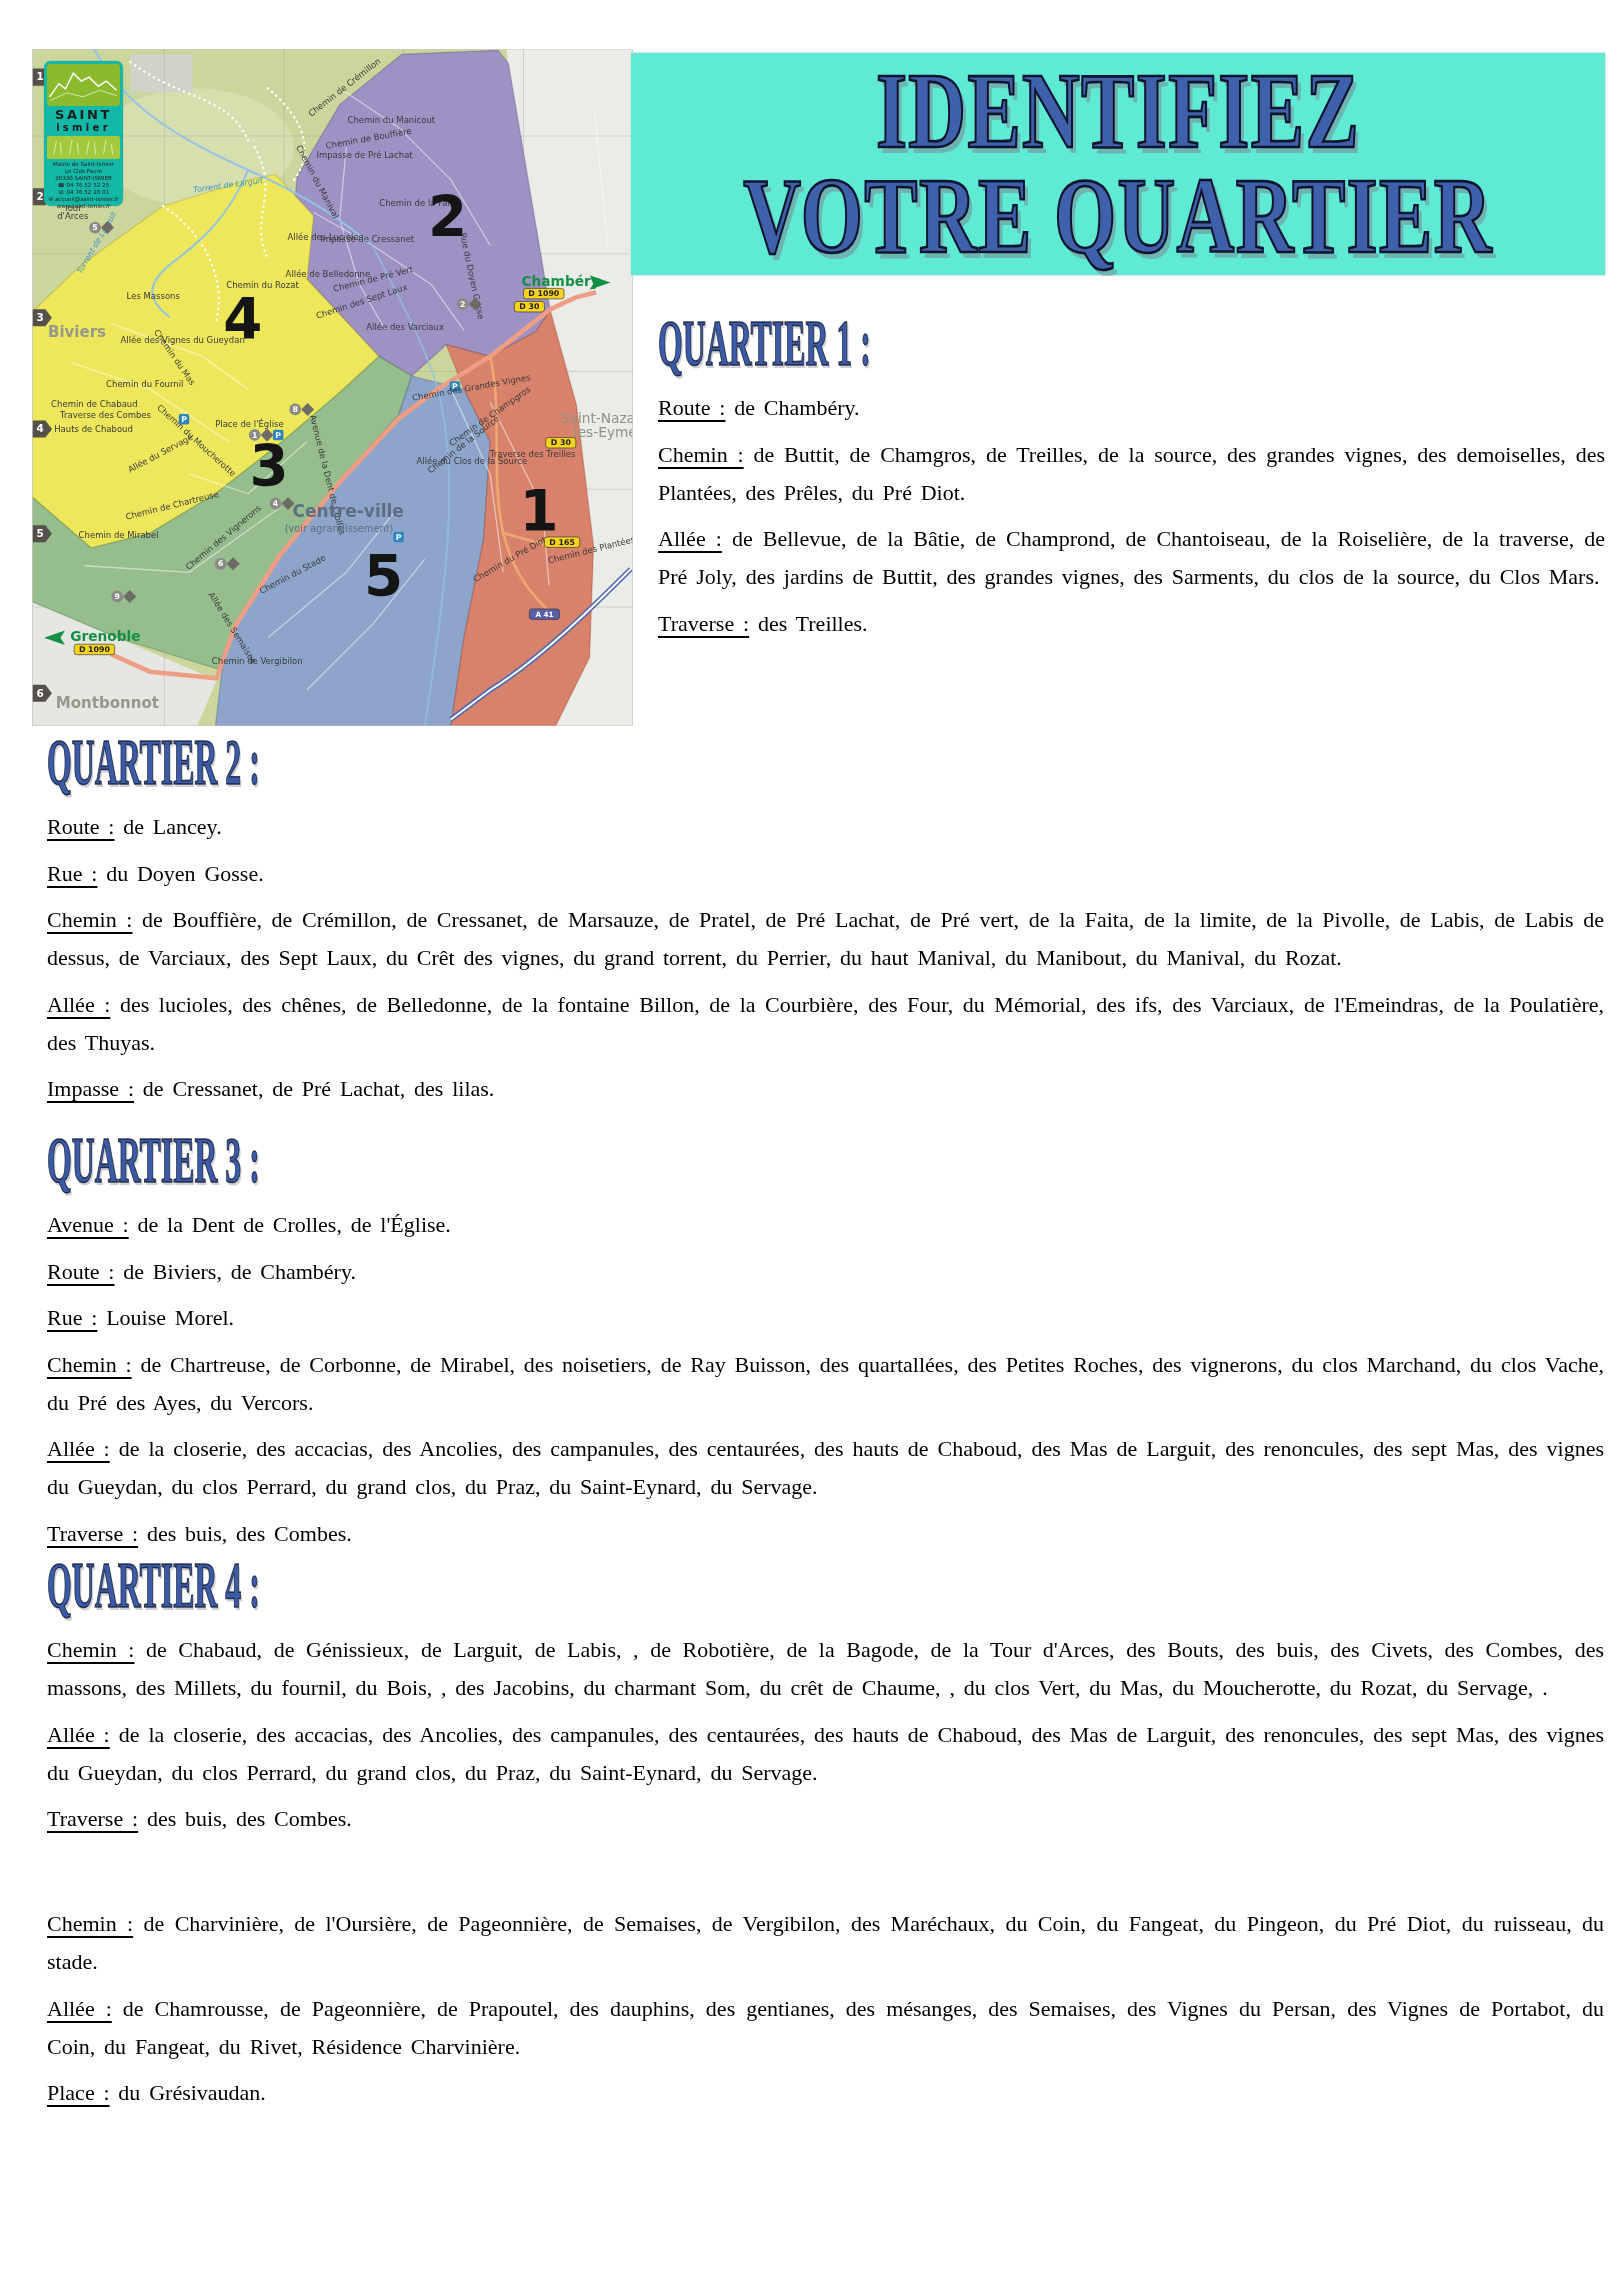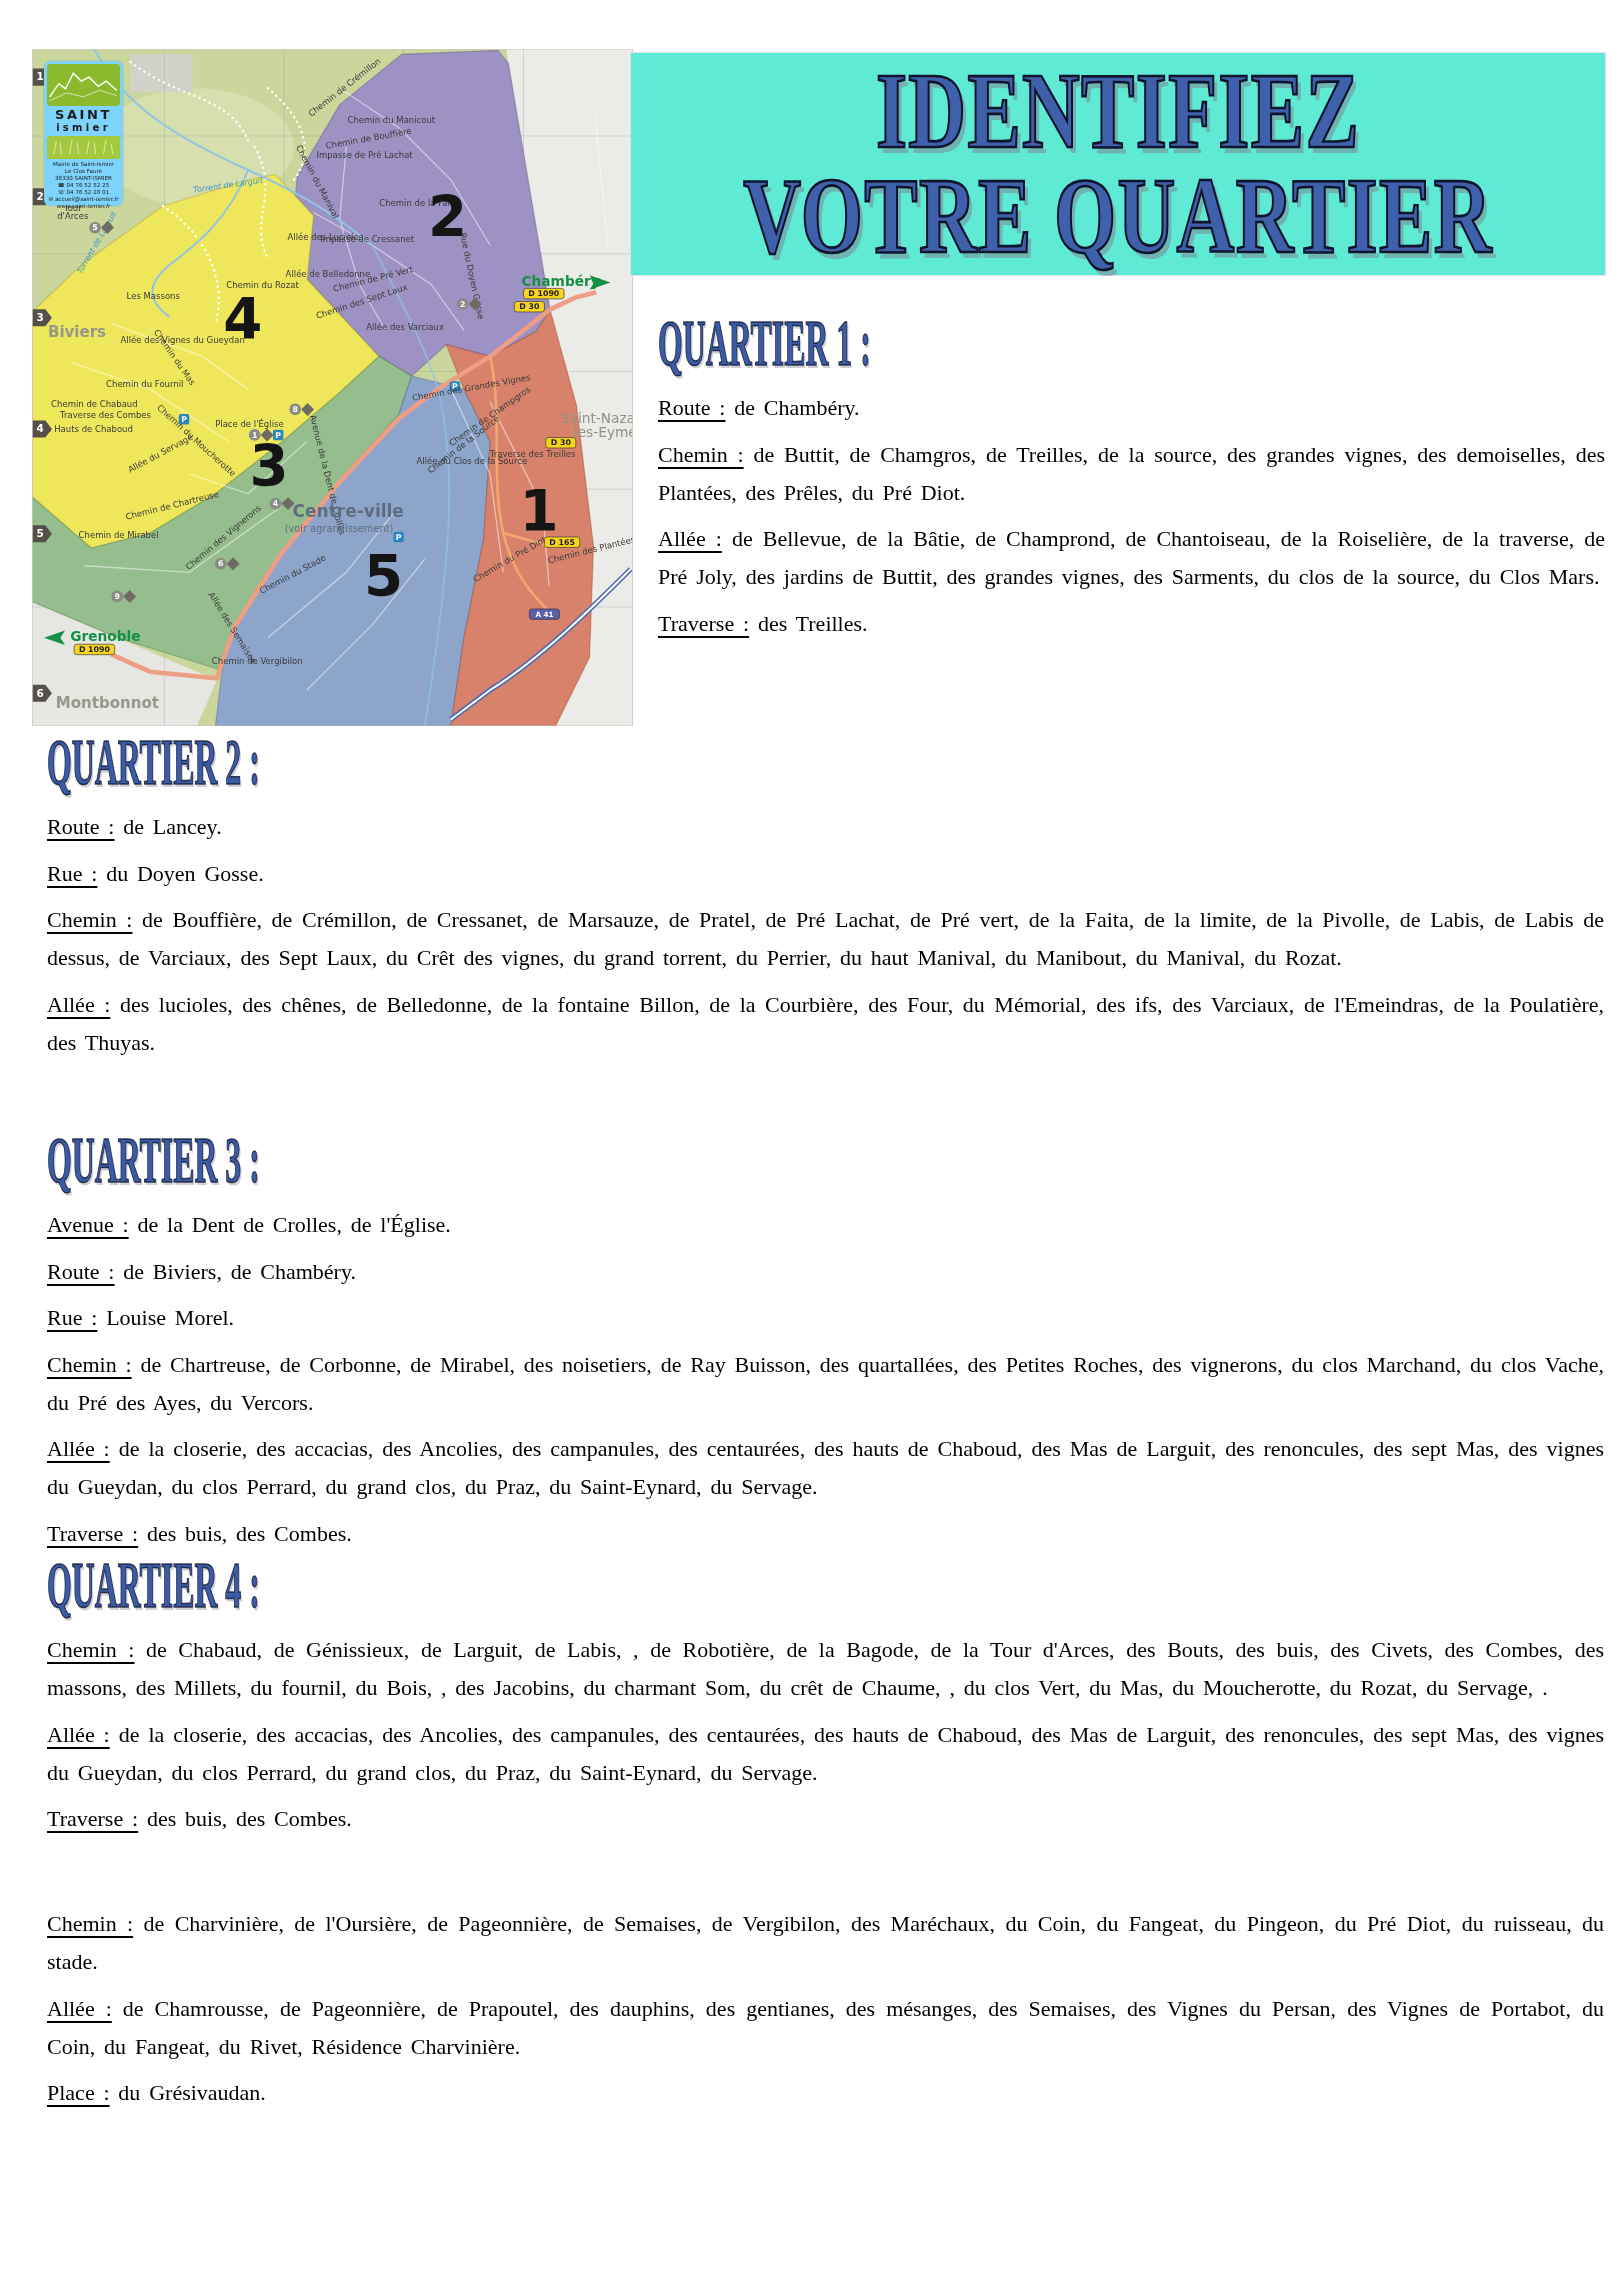--- a/index.html
+++ b/index.html
@@ -53,21 +53,21 @@
   text.town2{font-family:"DejaVu Sans",sans-serif;font-size:21px;fill:#8f9285;}
   text.centre{font-family:"DejaVu Sans",sans-serif;font-size:26px;font-weight:bold;fill:#5f6d82;}
   text.centre-sub{font-family:"DejaVu Sans",sans-serif;font-size:15px;fill:#5f6d82;}
   text.sign{font-family:"DejaVu Sans",sans-serif;font-size:12px;font-weight:bold;fill:#222;text-anchor:middle;}
   text.signw{font-family:"DejaVu Sans",sans-serif;font-size:11px;font-weight:bold;fill:#fff;text-anchor:middle;}
   text.dir{font-family:"DejaVu Sans",sans-serif;font-size:21px;font-weight:bold;fill:#149045;}
   text.tab{font-family:"DejaVu Sans",sans-serif;font-size:16px;font-weight:bold;fill:#fff;text-anchor:middle;}
   text.poi{font-family:"DejaVu Sans",sans-serif;font-size:12px;font-weight:bold;fill:#fff;text-anchor:middle;}
   
   .logo-box{
-    position:absolute;left:44px;top:61px;width:79px;height:145px;background:#7dd3fc;
+    position:absolute;left:44px;top:61px;width:79px;height:145px;background:#14b8a6;
     border-radius:6.5px;box-shadow:0 0 0 0.7px rgba(0,0,0,.08);padding:3.3px 3.3px 2.6px 3.3px;box-sizing:border-box;
     font-family:"DejaVu Sans",sans-serif;
   }
   .logo-green{background:#8cba2f;border-radius:3.9px;width:73px;height:42px;display:block;}
   .logo-name1{display:block;text-align:center;font-size:13px;font-weight:bold;letter-spacing:2.6px;color:#1c1c1c;margin-top:1.3px;line-height:14.4px;}
   .logo-name2{display:block;text-align:center;font-size:10px;font-weight:bold;letter-spacing:3.3px;color:#1c1c1c;line-height:11.8px;text-transform:lowercase;}
   .logo-green2{background:#a4c93f;border-radius:2.6px;width:73px;height:23.6px;display:block;margin-top:2px;}
   .logo-lines{display:block;margin-top:2px;}
   .logo-lines span{display:block;text-align:center;font-size:5.6px;line-height:6.9px;color:#222;white-space:nowrap;}
   .logo-lines span.it{font-style:italic;}
@@ -338,20 +338,21 @@
 
 <section class="qsection q2">
   <div class="qhead">
       <span>QUARTIER 2 :</span>
     </div>
   <div class="items">
       <p><span class="lbl">Route :</span> de Lancey.</p>
       <p><span class="lbl">Rue :</span> du Doyen Gosse.</p>
       <p><span class="lbl">Chemin :</span> de Bouffière, de Crémillon, de Cressanet, de Marsauze, de Pratel, de Pré Lachat, de Pré vert, de la Faita, de la limite, de la Pivolle, de Labis, de Labis de dessus, de Varciaux, des Sept Laux, du Crêt des vignes, du grand torrent, du Perrier, du haut Manival, du Manibout, du Manival, du Rozat.</p>
       <p><span class="lbl">Allée :</span> des lucioles, des chênes, de Belledonne, de la fontaine Billon, de la Courbière, des Four, du Mémorial, des ifs, des Varciaux, de l'Emeindras, de la Poulatière, des Thuyas.</p>
+      <p><span class="lbl">Impasse :</span> de Cressanet, de Pré Lachat, des lilas.</p>
     </div>
 </section>
 
 <section class="qsection q3">
   <div class="qhead">
       <span>QUARTIER 3 :</span>
     </div>
   <div class="items">
       <p><span class="lbl">Avenue :</span> de la Dent de Crolles, de l'Église.</p>
       <p><span class="lbl">Route :</span> de Biviers, de Chambéry.</p>

